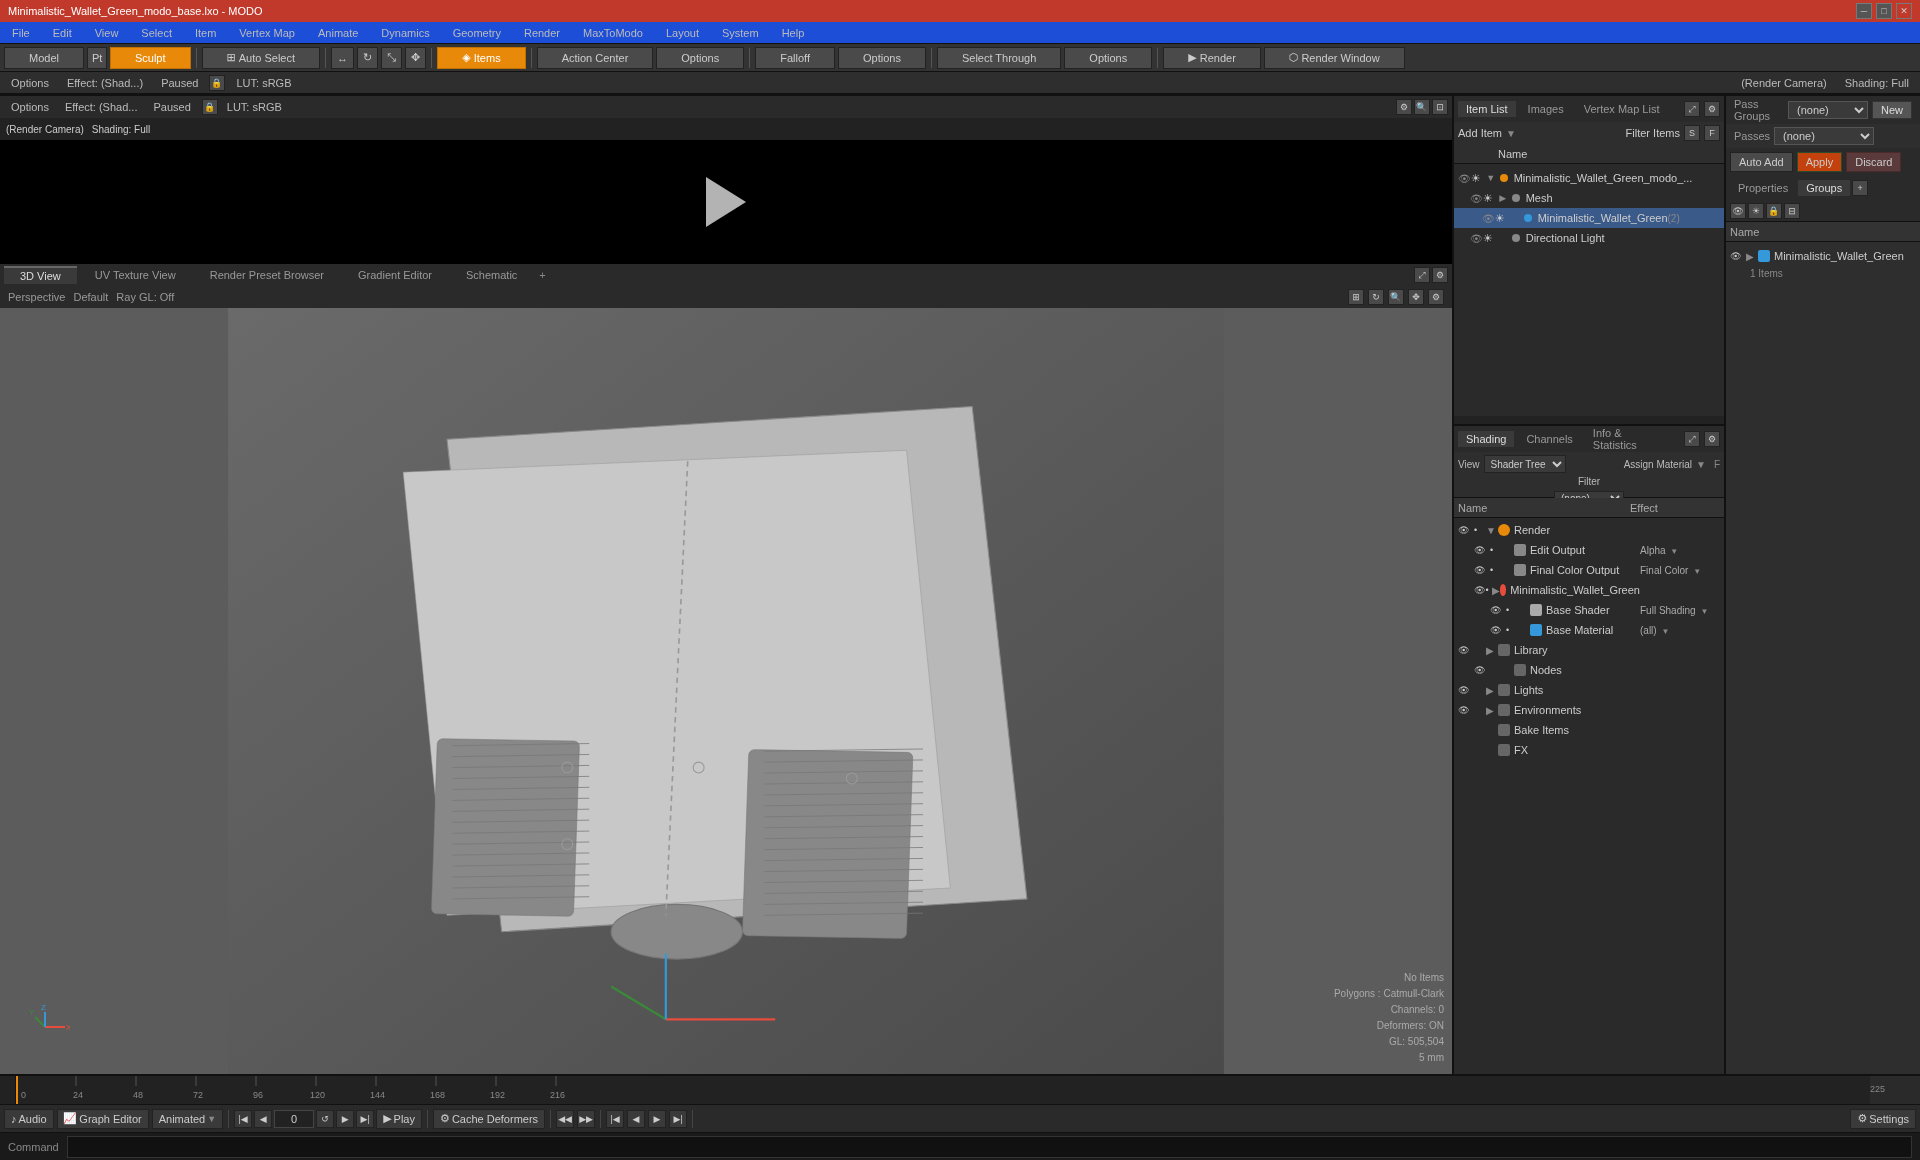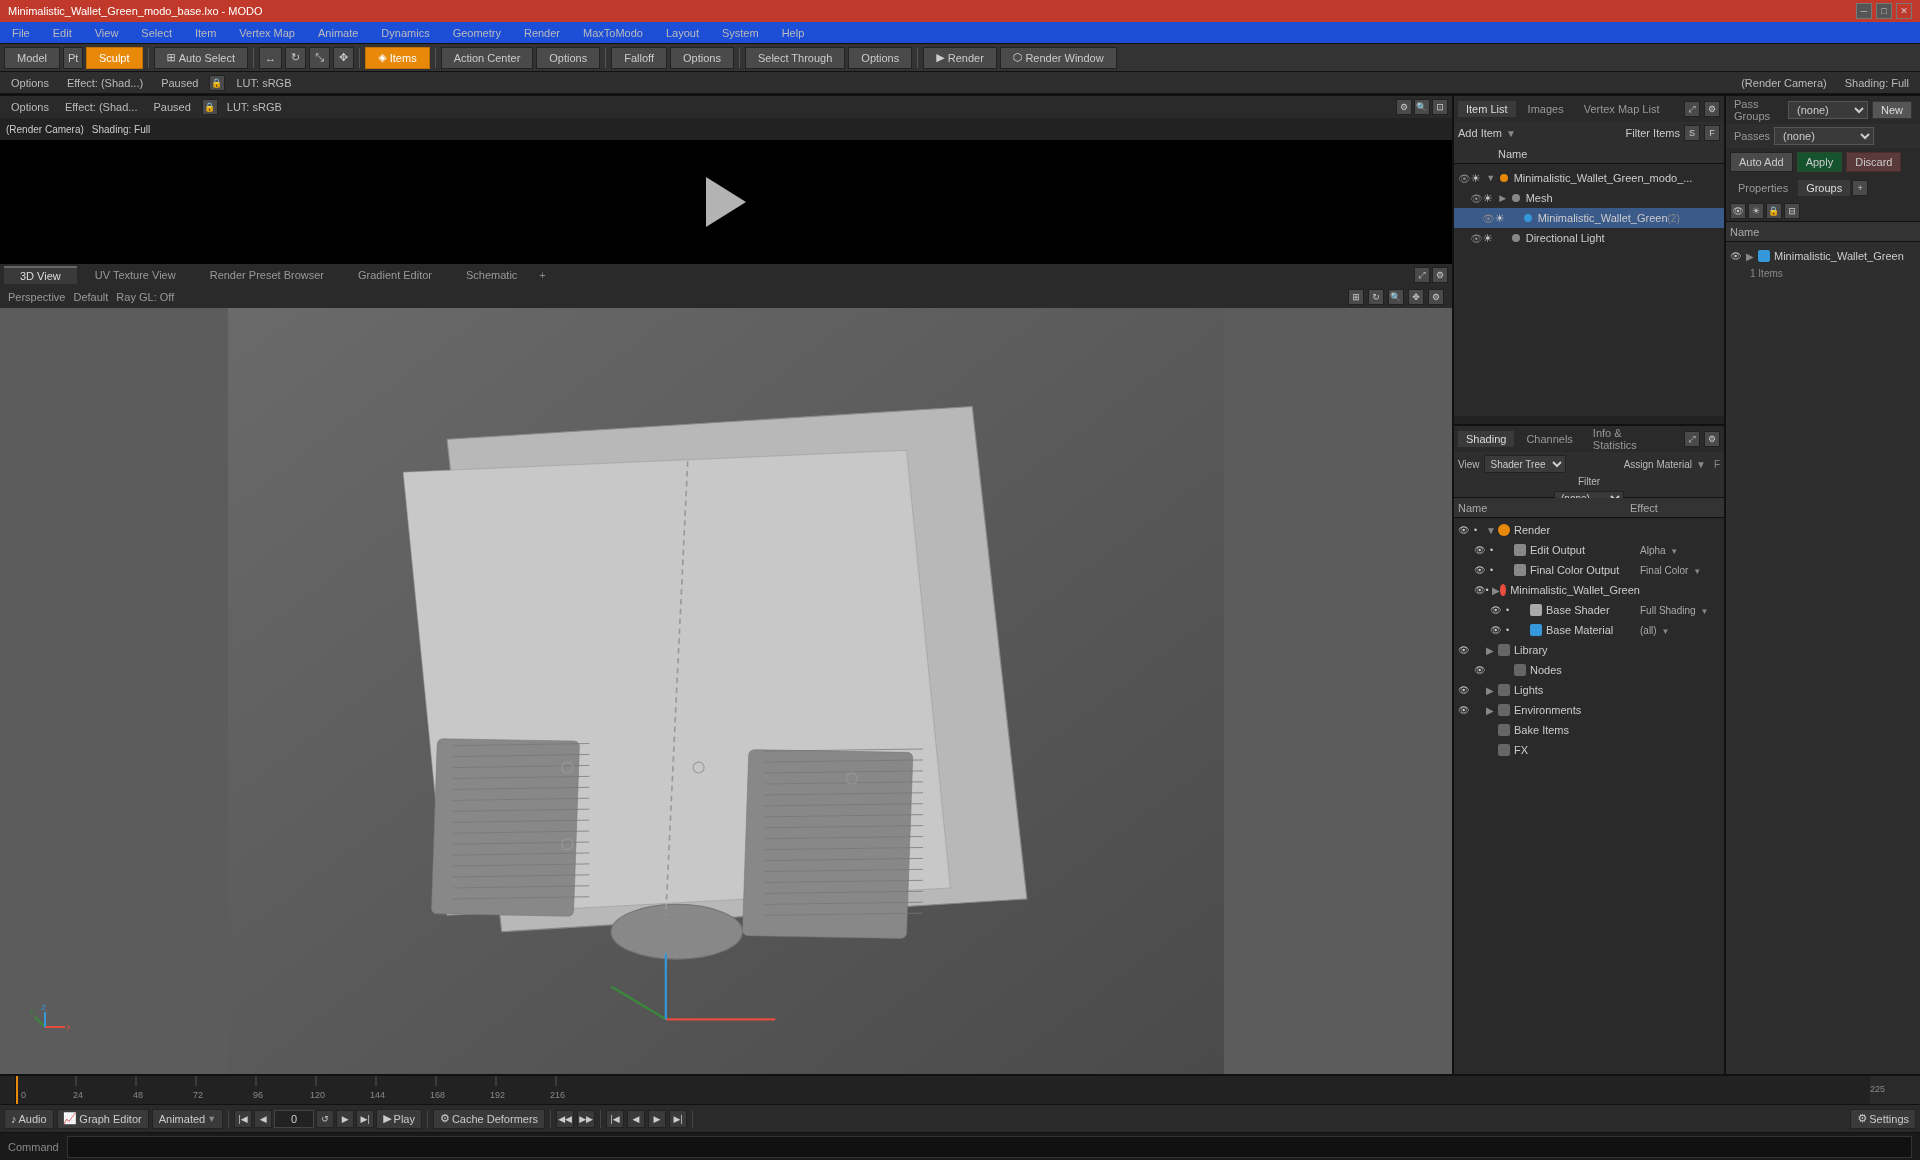--- a/index.html
+++ b/index.html
@@ -57,21 +57,21 @@
       height: 28px;
       background: #333;
       display: flex;
       align-items: center;
       padding: 0 4px;
       gap: 3px;
       border-bottom: 1px solid #111;
     }
     .toolbar-btn {
       height: 22px;
-      padding: 0 12px;
+      padding: 0 24px;
       background: #4a4a4a;
       border: 1px solid #222;
       color: #ccc;
       cursor: pointer;
       font-size: 11px;
       display: flex; align-items: center; gap: 3px;
       white-space: nowrap;
     }
     .toolbar-btn.active { background: #e8890a; color: #fff; border-color: #c07000; }
     .toolbar-sep { width: 1px; height: 20px; background: #555; margin: 0 2px; }
@@ -359,21 +359,21 @@
       height: 20px;
       padding: 0 8px;
       background: #4a4a4a;
       border: 1px solid #222;
       color: #ccc;
       cursor: pointer;
       font-size: 11px;
       display: flex; align-items: center;
     }
     .apply-btn {
-      background: #14532d;
+      background: #c2410c;
       border-color: #2a4a2a;
     }
     .discard-btn {
       background: #5a3a3a;
       border-color: #4a2a2a;
     }
     #groups-tabs {
       height: 24px;
       background: #2a2a2a;
       display: flex;
@@ -723,20 +723,28 @@
 
           <ellipse cx="410" cy="570" rx="60" ry="25" fill="#888" stroke="#777" stroke-width="1"></ellipse>
 
           <line x1="420" y1="140" x2="400" y2="555" stroke="#999" stroke-width="1.5" stroke-dasharray="5,4"></line>
 
           <line x1="400" y1="650" x2="500" y2="650" stroke="#e74c3c" stroke-width="2"></line>
           <line x1="400" y1="650" x2="350" y2="620" stroke="#3a8a3a" stroke-width="2"></line>
           <line x1="400" y1="650" x2="400" y2="590" stroke="#3498db" stroke-width="2"></line>
         </svg>
 
+        <div id="vp-overlay">
+          <div>No Items</div>
+          <div>Polygons : Catmull-Clark</div>
+          <div>Channels: 0</div>
+          <div>Deformers: ON</div>
+          <div>GL: 505,504</div>
+          <div>5 mm</div>
+        </div>
 
         <div id="vp-axis">
           <svg width="50" height="50" xmlns="http://www.w3.org/2000/svg">
             <line x1="25" y1="25" x2="45" y2="25" stroke="#e74c3c" stroke-width="2"></line>
             <line x1="25" y1="25" x2="15" y2="15" stroke="#3a8a3a" stroke-width="2"></line>
             <line x1="25" y1="25" x2="25" y2="10" stroke="#3498db" stroke-width="2"></line>
             <text x="46" y="28" fill="#e74c3c" font-size="8">X</text>
             <text x="9" y="13" fill="#3a8a3a" font-size="8">Y</text>
             <text x="21" y="8" fill="#3498db" font-size="8">Z</text>
           </svg>

